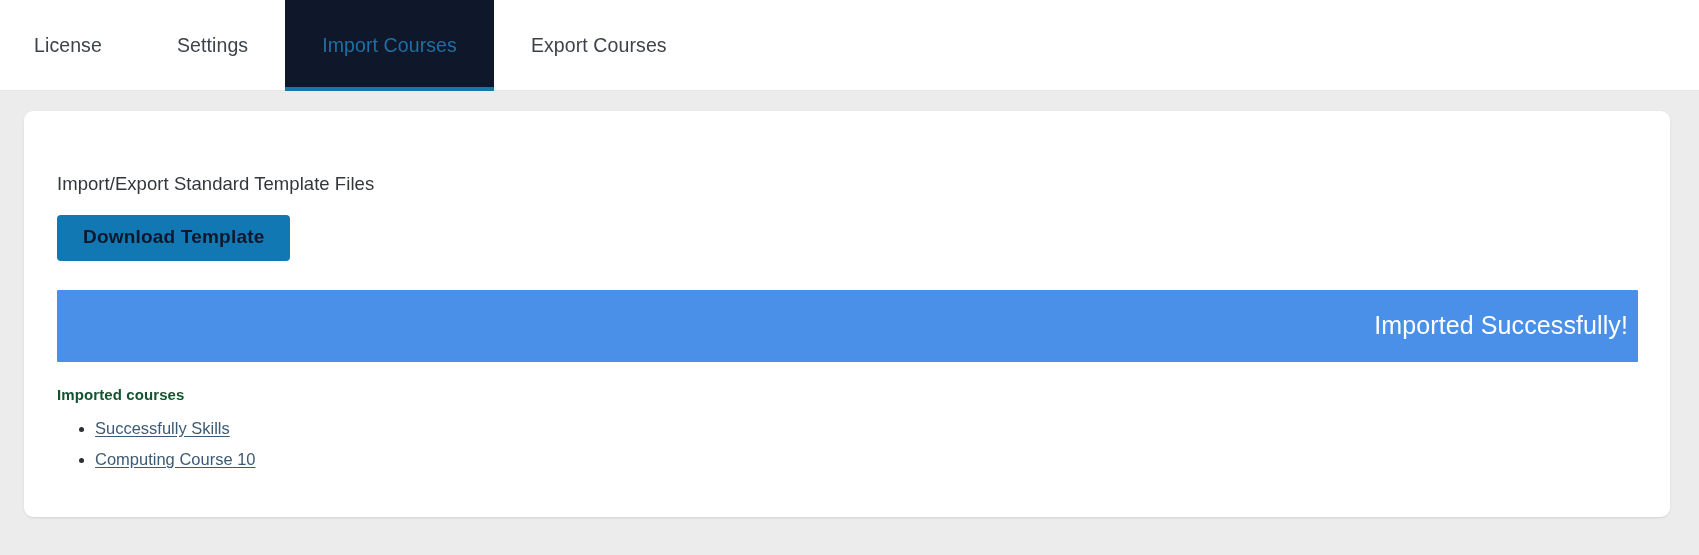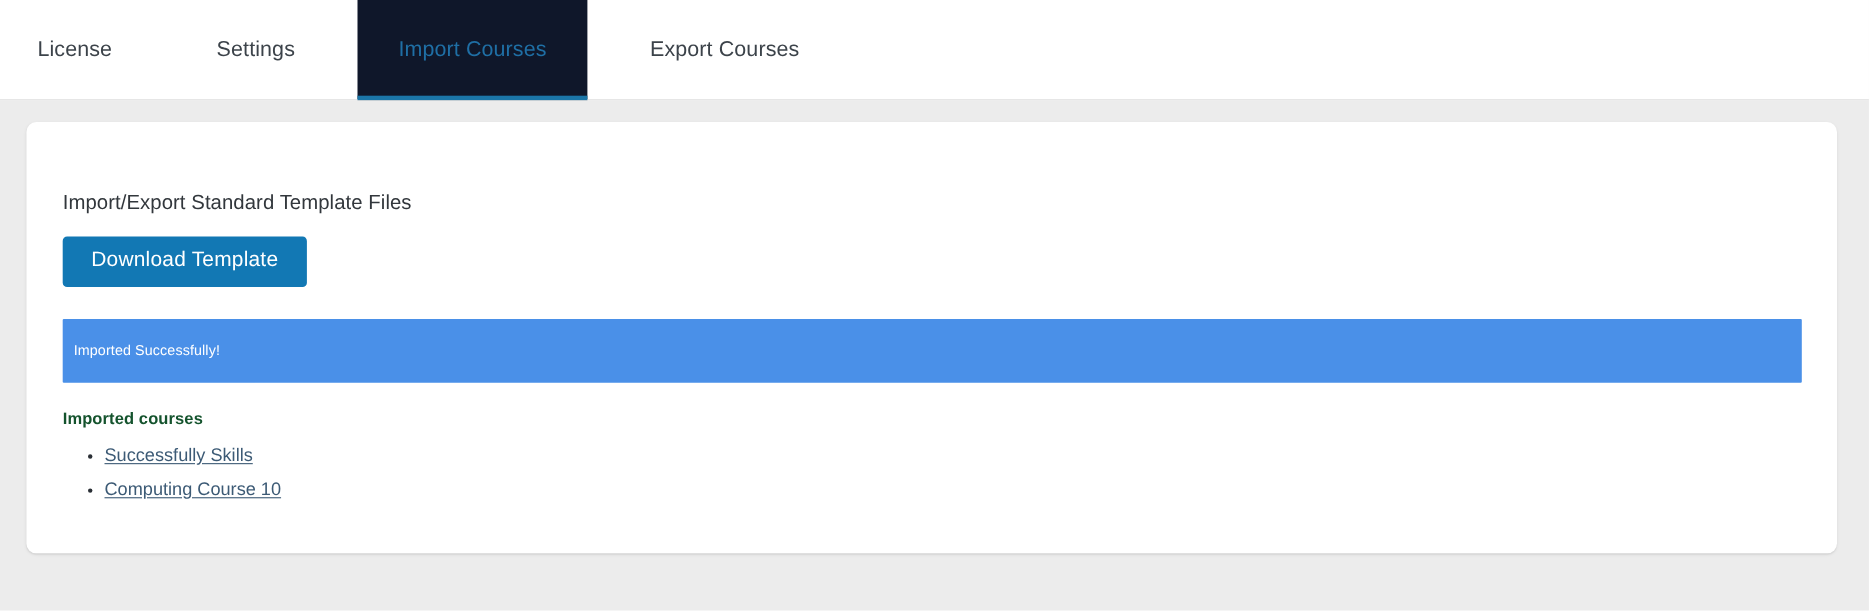--- a/index.html
+++ b/index.html
@@ -17,21 +17,20 @@
   }
 
   
   .tabbar {
     position: relative;
     height: 91px;
     background: #ffffff;
     display: flex;
     align-items: stretch;
     padding-left: 0;
-    gap: 20px;
   }
   .tabbar::after {
     content: "";
     position: absolute;
     left: 0; right: 0; bottom: 0;
     height: 1px;
     background: #e6e6e6;
   }
   .tab {
     display: flex;
@@ -81,38 +80,38 @@
     color: #32373c;
     padding-top: 62px;
     margin: 0 0 20px 0;
     font-weight: normal;
     letter-spacing: 0.05px;
   }
 
   .btn-download {
     display: inline-block;
     background: #1278b4;
-    color: #ffffff;
+    color: #0f172a;
     font-size: 19px;
-    font-weight: normal;
+    font-weight: bold;
     font-family: "Liberation Sans", sans-serif;
     border: none;
     border-radius: 4px;
     padding: 12px 26px 13px 26px;
     cursor: pointer;
     letter-spacing: 0.2px;
     line-height: 1.1;
   }
 
   .alert-success {
     margin-top: 29px;
     background: #4a90e8;
     color: #ffffff;
-    text-align: left;
-    font-size: 13px;
+    text-align: right;
+    font-size: 25px;
     padding: 21px 10px 22px 10px;
     border-radius: 1px;
     letter-spacing: 0.1px;
   }
 
   .list-title {
     margin-top: 24px;
     font-size: 15px;
     font-weight: bold;
     color: #14532d;

